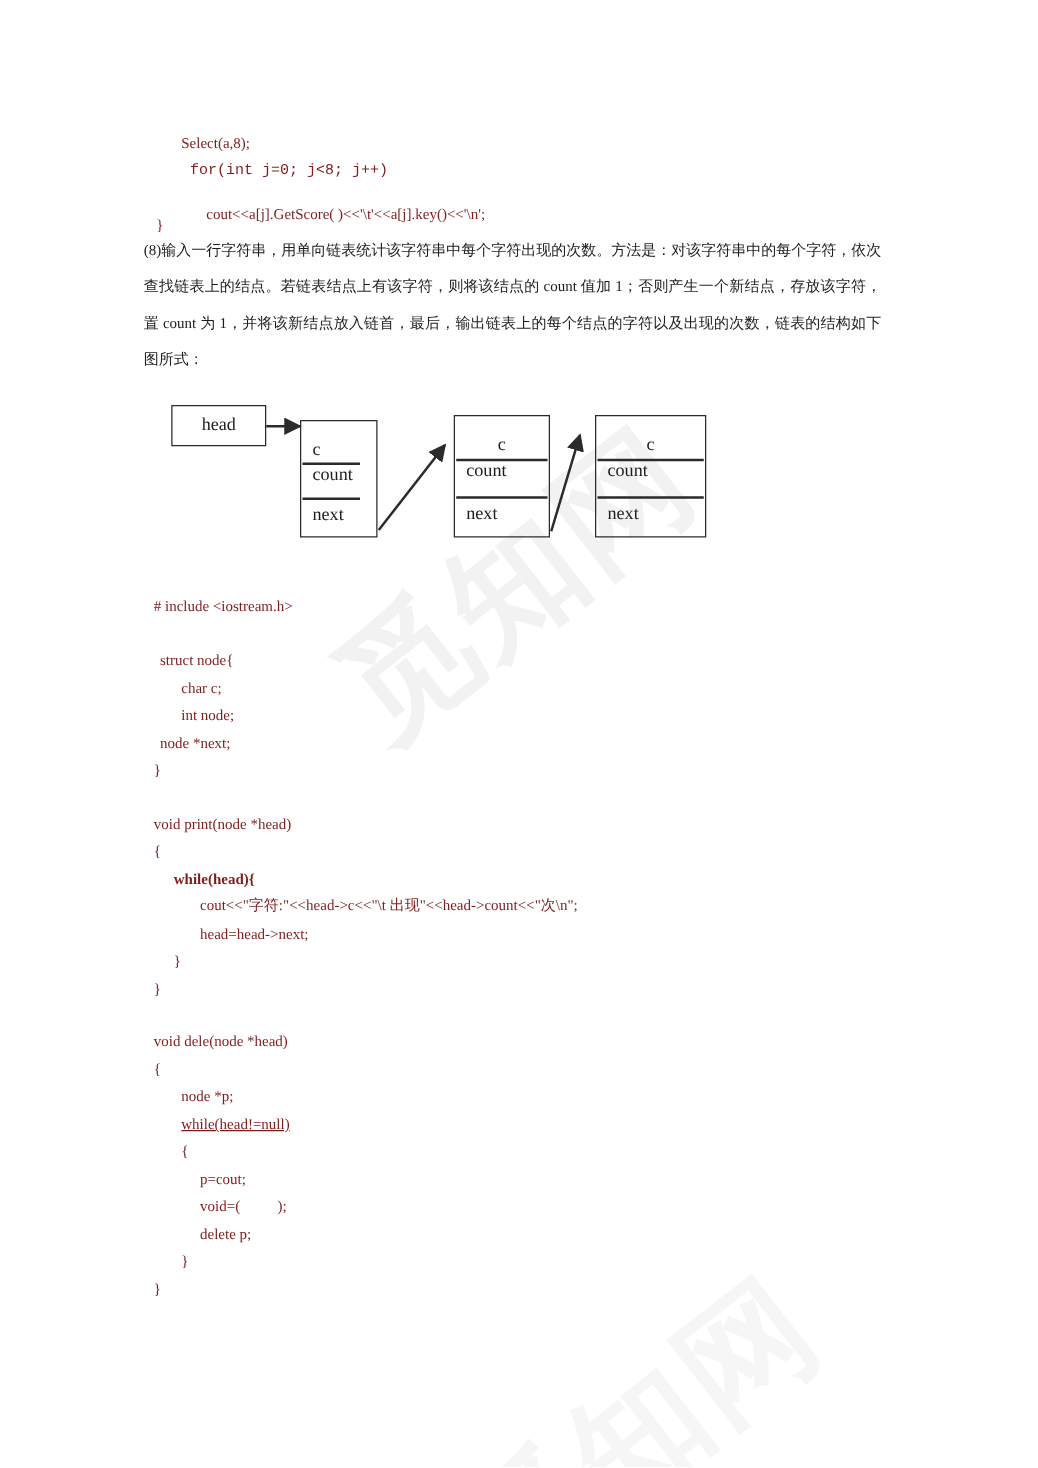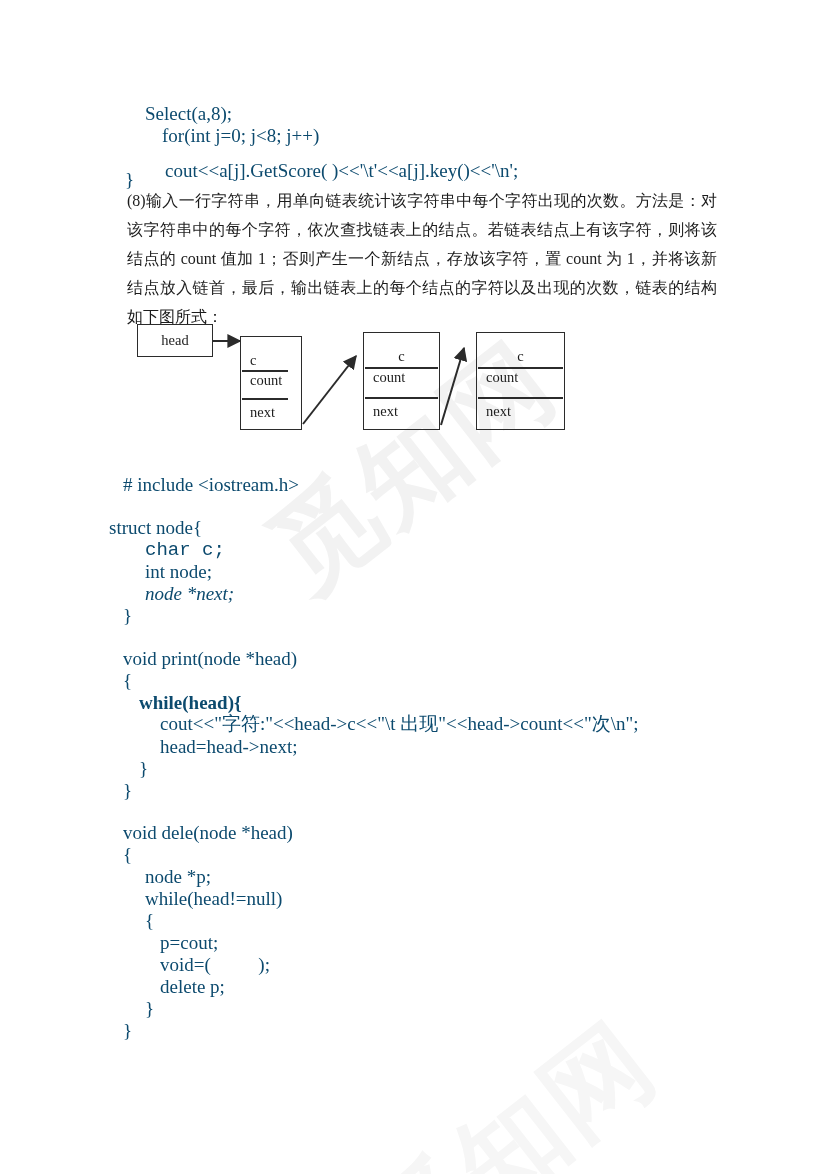--- a/index.html
+++ b/index.html
@@ -47,31 +47,31 @@
   
   #content {
     position: relative;
     z-index: 2;
   }
 
   .code-line {
     position: absolute;
     white-space: pre;
     font-family: "Liberation Serif", "DejaVu Serif", serif;
-    font-size: 19px;
+    font-size: 12px;
     line-height: 22px;
-    color: #0c4a6e;
+    color: #7f1d1d;
   }
 
   .para {
     position: absolute;
-    left: 127px;
+    left: 115px;
     top: 186px;
     width: 590px;
-    font-size: 16px;
+    font-size: 12px;
     line-height: 29px;
     text-align: justify;
     text-justify: inter-ideograph;
     color: #1c1c1c;
   }
 
   
   #diagram {
     position: absolute;
     left: 0; top: 0;
@@ -103,54 +103,54 @@
 
 <div id="page">
 
   <div class="wm wm-a">觅知网</div>
   <div class="wm wm-b">觅知网</div>
 
   <div id="content">
 
     <div id="blk-code-top">
         <div class="code-line" style="left: 145px; top: 103px;">Select(a,8);</div>
-        <div class="code-line" style="left: 162px; top: 125px;">for(int j=0; j&lt;8; j++)</div>
+        <div class="code-line" style="left: 152px; top: 125px; font-family: Liberation Mono, monospace;">for(int j=0; j&lt;8; j++)</div>
         <div class="code-line" style="left: 165px; top: 160px;">cout&lt;&lt;a[j].GetScore( )&lt;&lt;'\t'&lt;&lt;a[j].key()&lt;&lt;'\n';</div>
         <div class="code-line" style="left: 125px; top: 169px;">}</div>
       </div>
 
     <div class="para">(8)输入一行字符串，用单向链表统计该字符串中每个字符出现的次数。方法是：对该字符串中的每个字符，依次查找链表上的结点。若链表结点上有该字符，则将该结点的 count 值加 1；否则产生一个新结点，存放该字符，置 count 为 1，并将该新结点放入链首，最后，输出链表上的每个结点的字符以及出现的次数，链表的结构如下图所式：</div>
 
     <div id="blk-code-include">
         <div class="code-line" style="left: 123px; top: 474px;"># include &lt;iostream.h&gt;</div>
       </div>
 
     <div id="blk-code-struct">
-        <div class="code-line" style="left: 109px; top: 517px;">struct node{</div>
-        <div class="code-line" style="left: 145px; top: 539px; font-family: Liberation Mono, monospace;">char c;</div>
+        <div class="code-line" style="left: 128px; top: 517px;">struct node{</div>
+        <div class="code-line" style="left: 145px; top: 539px;">char c;</div>
         <div class="code-line" style="left: 145px; top: 561px;">int node;</div>
-        <div class="code-line" style="left: 145px; top: 583px; font-style: italic;">node *next;</div>
+        <div class="code-line" style="left: 128px; top: 583px;">node *next;</div>
         <div class="code-line" style="left: 123px; top: 605px;">}</div>
       </div>
 
     <div id="blk-code-print">
         <div class="code-line" style="left: 123px; top: 648px;">void print(node *head)</div>
         <div class="code-line" style="left: 123px; top: 670px;">{</div>
         <div class="code-line" style="left: 139px; top: 692px; font-weight: bold;">while(head){</div>
         <div class="code-line" style="left: 160px; top: 713px;">cout&lt;&lt;"字符:"&lt;&lt;head-&gt;c&lt;&lt;"\t 出现"&lt;&lt;head-&gt;count&lt;&lt;"次\n";</div>
         <div class="code-line" style="left: 160px; top: 736px;">head=head-&gt;next;</div>
         <div class="code-line" style="left: 139px; top: 758px;">}</div>
         <div class="code-line" style="left: 123px; top: 780px;">}</div>
       </div>
 
     <div id="blk-code-dele">
         <div class="code-line" style="left: 123px; top: 822px;">void dele(node *head)</div>
         <div class="code-line" style="left: 123px; top: 844px;">{</div>
         <div class="code-line" style="left: 145px; top: 866px;">node *p;</div>
-        <div class="code-line" style="left: 145px; top: 888px;">while(head!=null)</div>
+        <div class="code-line" style="left: 145px; top: 888px; text-decoration: underline;">while(head!=null)</div>
         <div class="code-line" style="left: 145px; top: 910px;">{</div>
         <div class="code-line" style="left: 160px; top: 932px;">p=cout;</div>
         <div class="code-line" style="left: 160px; top: 954px;">void=(          );</div>
         <div class="code-line" style="left: 160px; top: 976px;">delete p;</div>
         <div class="code-line" style="left: 145px; top: 998px;">}</div>
         <div class="code-line" style="left: 123px; top: 1020px;">}</div>
       </div>
 
   </div>
 

